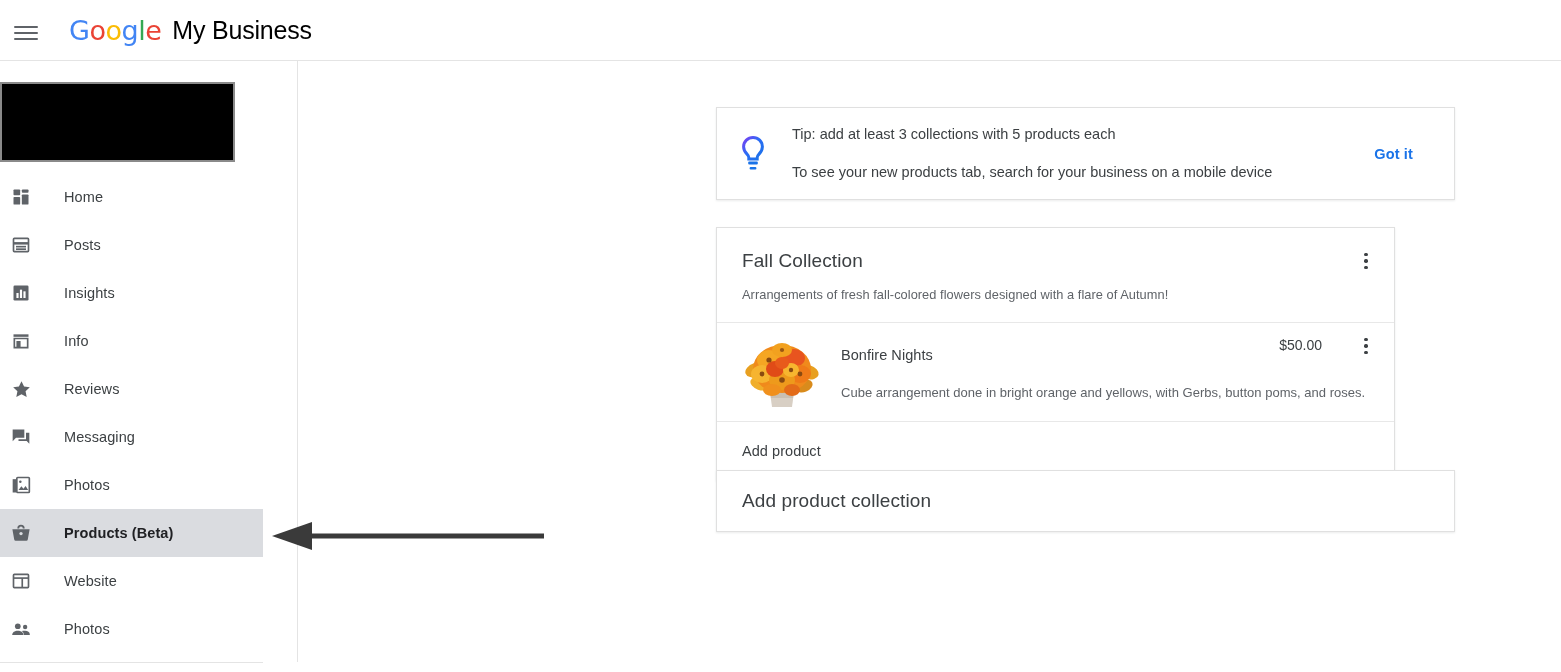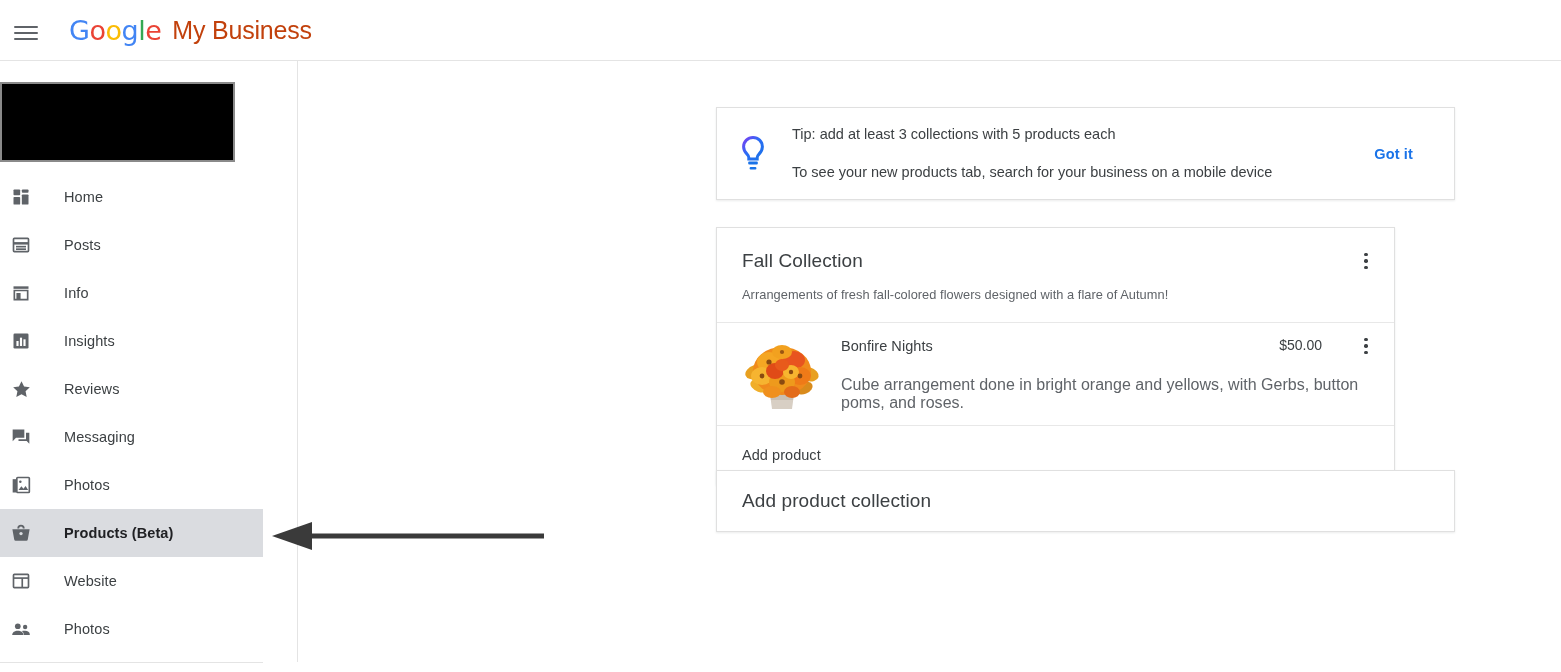--- a/index.html
+++ b/index.html
@@ -46,21 +46,21 @@
     line-height: 1;
   }
   .glogo .g1 { color: #4285F4; }
   .glogo .o1 { color: #EA4335; }
   .glogo .o2 { color: #FBBC05; }
   .glogo .g2 { color: #4285F4; }
   .glogo .l1 { color: #34A853; }
   .glogo .e1 { color: #EA4335; }
   .brandtext {
     font-size: 25px;
-    color: #c2410c;
+    color: #000000;
     margin-left: 11px;
     font-weight: 400;
     letter-spacing: -0.2px;
   }
 
   
   .sidebar {
     position: absolute; left: 0; top: 61px;
     width: 298px; height: 601px;
     background: #ffffff;
@@ -216,21 +216,21 @@
     margin-left: 19px;
     flex: 1 1 auto;
     padding-top: 2px;
   }
   .prodname {
     font-size: 14.5px;
     color: #3c4043;
     letter-spacing: 0.05px;
   }
   .proddesc {
-    font-size: 16px;
+    font-size: 13px;
     color: #5f6368;
     margin-top: 22px;
     letter-spacing: 0.02px;
   }
   .price {
     position: absolute;
     right: 72px; top: 14px;
     font-size: 14px;
     color: #3c4043;
   }
@@ -297,39 +297,39 @@
             <line x1="3" y1="10" x2="21" y2="10" stroke-width="3"></line>
             <line x1="6" y1="14" x2="18" y2="14"></line>
             <line x1="6" y1="17" x2="18" y2="17"></line>
           </svg>
       </span>
       <span class="navlabel">Posts</span>
     </div>
 
     <div class="navitem">
       <span class="navicon">
-        <svg width="20" height="20" viewBox="0 0 24 24" fill="#5f6368">
-            <path d="M3 4h18v3H3z"></path>
-            <path d="M4 9h16v11H4z" fill="none" stroke="#5f6368" stroke-width="2"></path>
-            <rect x="6.5" y="12" width="5" height="8" fill="#5f6368"></rect>
-          </svg>
-      </span>
-      <span class="navlabel">Info</span>
-    </div>
-
-    <div class="navitem">
-      <span class="navicon">
         <svg width="20" height="20" viewBox="0 0 24 24">
             <rect x="3" y="3" width="18" height="18" rx="1.5" fill="#5f6368"></rect>
             <rect x="6.5" y="12" width="2.6" height="6" fill="#ffffff"></rect>
             <rect x="10.7" y="8" width="2.6" height="10" fill="#ffffff"></rect>
             <rect x="14.9" y="10" width="2.6" height="8" fill="#ffffff"></rect>
           </svg>
       </span>
       <span class="navlabel">Insights</span>
+    </div>
+
+    <div class="navitem">
+      <span class="navicon">
+        <svg width="20" height="20" viewBox="0 0 24 24" fill="#5f6368">
+            <path d="M3 4h18v3H3z"></path>
+            <path d="M4 9h16v11H4z" fill="none" stroke="#5f6368" stroke-width="2"></path>
+            <rect x="6.5" y="12" width="5" height="8" fill="#5f6368"></rect>
+          </svg>
+      </span>
+      <span class="navlabel">Info</span>
     </div>
 
     <div class="navitem">
       <span class="navicon">
         <svg width="21" height="21" viewBox="0 0 24 24" fill="#5f6368">
             <path d="M12 2.5l2.95 6.2 6.55.78-4.85 4.5 1.3 6.52L12 17.3l-5.95 3.2 1.3-6.52-4.85-4.5 6.55-.78z"></path>
           </svg>
       </span>
       <span class="navlabel">Reviews</span>
     </div>

